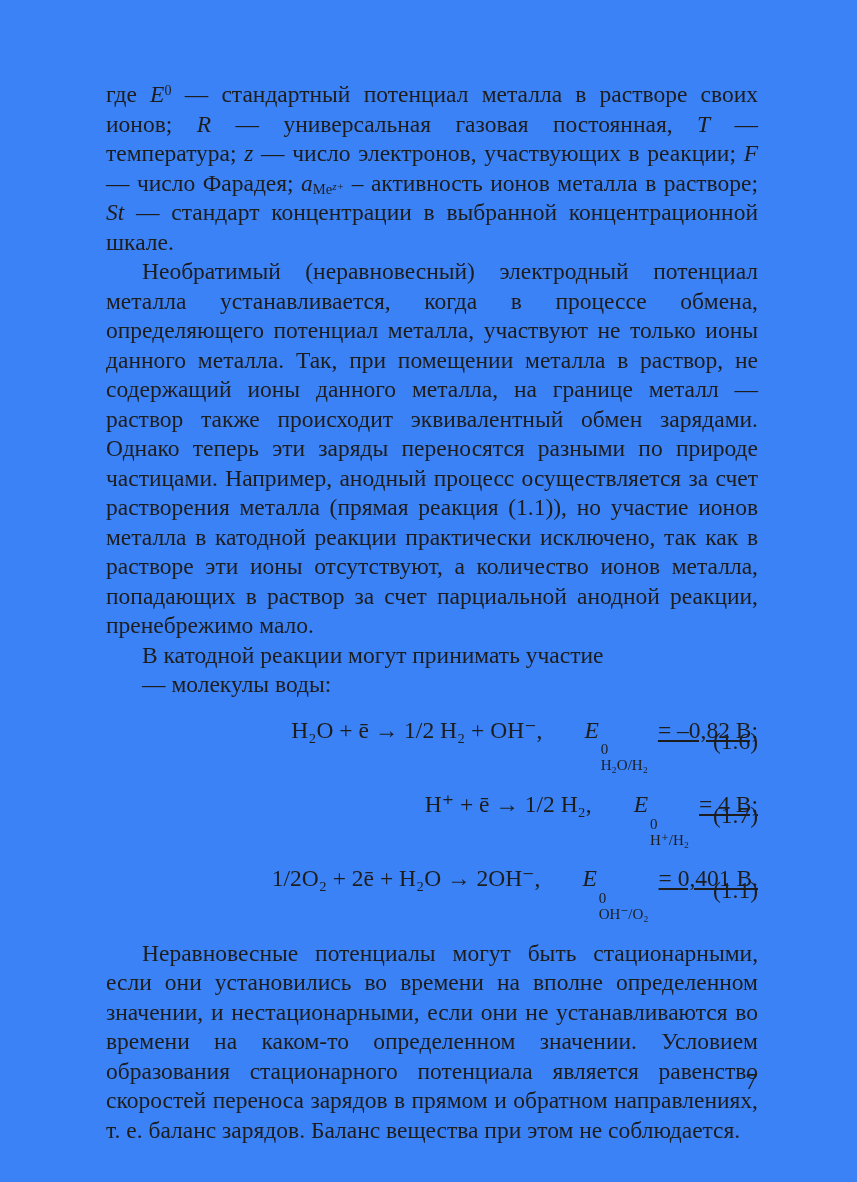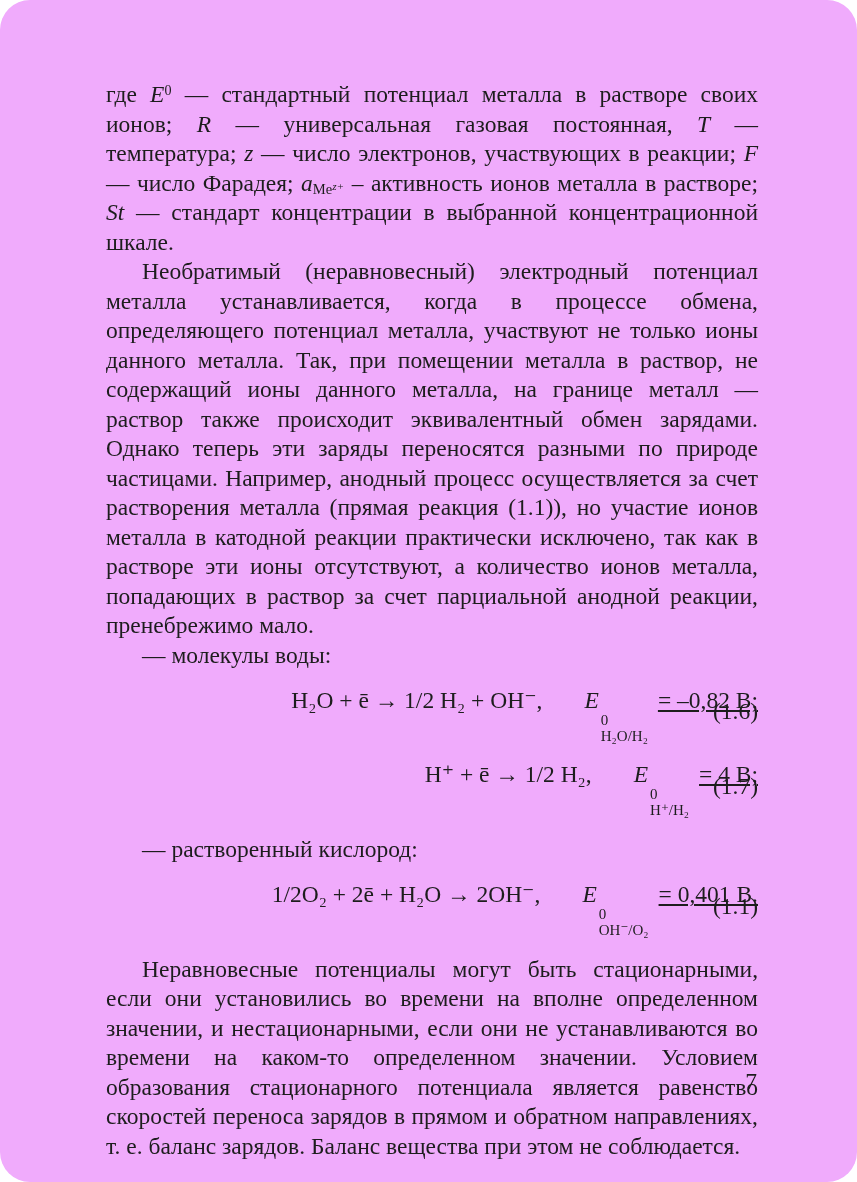--- a/index.html
+++ b/index.html
@@ -11,22 +11,21 @@
     width: 857px;
     height: 1182px;
     position: relative;
     overflow: hidden;
     font-family: "Liberation Serif", "DejaVu Serif", serif;
     color: #1d1d1d;
   }
   .page {
     position: absolute;
     inset: 0;
-    background: #f0abfc;
-    border-radius: 30px;
+    background: #3b82f6;
   }
   .text-block {
     position: absolute;
     top: 80px;
     left: 106px;
     width: 652px;
     font-size: 23.5px;
     line-height: 29.5px;
   }
   .para {
@@ -87,41 +86,41 @@
 </head>
 <body>
 
 <div class="page">
   <div class="text-block">
 
     <p class="para"><span>где </span><span class="tk-i">E</span><span class="tk-sup">0</span><span> — стандартный потенциал металла в растворе своих ионов; </span><span class="tk-i">R</span><span> — универсальная газовая постоянная, </span><span class="tk-i">T</span><span> — температура; </span><span class="tk-i">z</span><span> — число электронов, участвующих в реакции; </span><span class="tk-i">F</span><span> — число Фарадея; </span><span class="tk-i">a</span><span class="tk-sub">Me</span><span class="tk-subsup">z+</span><span> – активность ионов металла в растворе; </span><span class="tk-i">St</span><span> — стандарт концентрации в выбранной концентрационной шкале.</span></p>
 
     <p class="para indent">Необратимый (неравновесный) электродный потенциал металла устанавливается, когда в процессе обмена, определяющего потен­циал металла, участвуют не только ионы данного металла. Так, при помещении металла в раствор, не содержащий ионы данного метал­ла, на границе металл — раствор также происходит эквивалентный обмен зарядами. Однако теперь эти заряды переносятся разными по природе частицами. Например, анодный процесс осуществляется за счет растворения металла (прямая реакция (1.1)), но участие ионов металла в катодной реакции практически исключено, так как в растворе эти ионы отсутствуют, а количество ионов металла, попадающих в раствор за счет парциальной анодной реакции, пре­небрежимо мало.</p>
 
+    <p class="para indent">В катодной реакции могут принимать участие</p>
 
     <p class="para indent">— молекулы воды:</p>
 
     <div class="equation">
       <span class="eq-reaction">H₂O + ē → 1/2 H₂ + OH⁻,</span><span class="eq-eterm"><span class="eq-symbol">E</span><span class="supsub">
             <span class="eq-sup">0</span>
             <span class="eq-sub">H₂O/H₂</span>
           </span><span class="eq-value">= –0,82 В;</span></span>
       <span class="eq-number">(1.6)</span>
     </div>
 
 
     <div class="equation">
       <span class="eq-reaction">H⁺ + ē → 1/2 H₂,</span><span class="eq-eterm"><span class="eq-symbol">E</span><span class="supsub">
             <span class="eq-sup">0</span>
             <span class="eq-sub">H⁺/H₂</span>
           </span><span class="eq-value">= 4 В;</span></span>
       <span class="eq-number">(1.7)</span>
     </div>
 
-    <p class="para indent">— растворенный кислород:</p>
 
     <div class="equation">
       <span class="eq-reaction">1/2O₂ + 2ē + H₂O → 2OH⁻,</span><span class="eq-eterm"><span class="eq-symbol">E</span><span class="supsub">
             <span class="eq-sup">0</span>
             <span class="eq-sub">OH⁻/O₂</span>
           </span><span class="eq-value">= 0,401 В.</span></span>
       <span class="eq-number">(1.1)</span>
     </div>
 
     <p class="para indent">Неравновесные потенциалы могут быть стационарными, если они установились во времени на вполне определенном значении, и нестационарными, если они не устанавливаются во времени на каком-то определенном значении. Условием образования стацио­нарного потенциала является равенство скоростей переноса зарядов в прямом и обратном направлениях, т. е. баланс зарядов. Баланс вещества при этом не соблюдается.</p>

